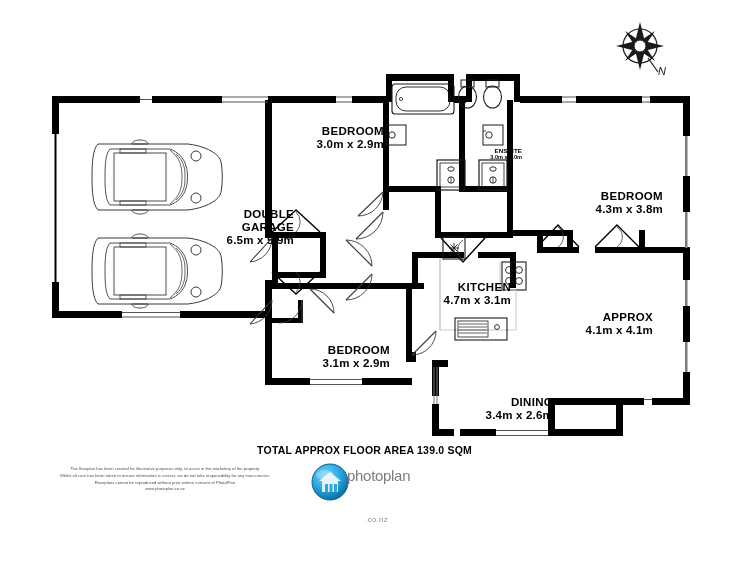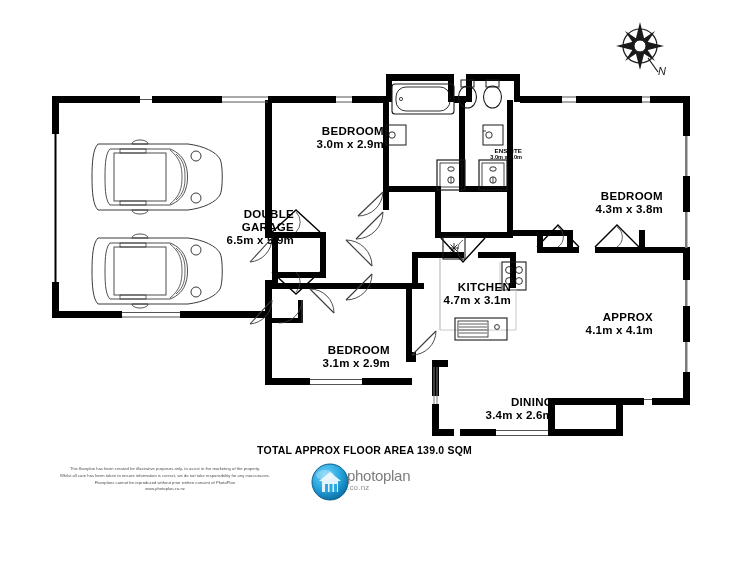--- a/index.html
+++ b/index.html
@@ -17,21 +17,21 @@
   #totalArea{position:absolute;left:0;top:444px;width:460px;text-align:right;
              font-size:10.5px;font-weight:bold;letter-spacing:.2px;margin-left:12px;}
 
   #disclaimer{position:absolute;left:20px;top:466px;width:290px;text-align:center;
               font-size:4.1px;line-height:1.65;color:#4a4a4a;letter-spacing:.05px;}
   #disclaimer div{white-space:nowrap;}
 
   #logo{position:absolute;left:311px;top:463px;width:110px;height:42px;}
   #logoText{position:absolute;left:347px;top:468px;line-height:1;}
   #logoText .pp{font-size:15px;color:#7d7d7d;letter-spacing:-.3px;}
-  #logoText .co{font-size:8px;color:#8f8f8f;letter-spacing:.2px;display:block;text-align:left;padding-right:4px;}
+  #logoText .co{font-size:8px;color:#8f8f8f;letter-spacing:.2px;display:block;text-align:center;padding-right:4px;margin-top:32px;}
 </style>
 </head>
 <body>
 
 <div id="stage">
 
   <svg id="plan" viewBox="0 0 749 562">
     <defs>
       <g id="carShape">
 

